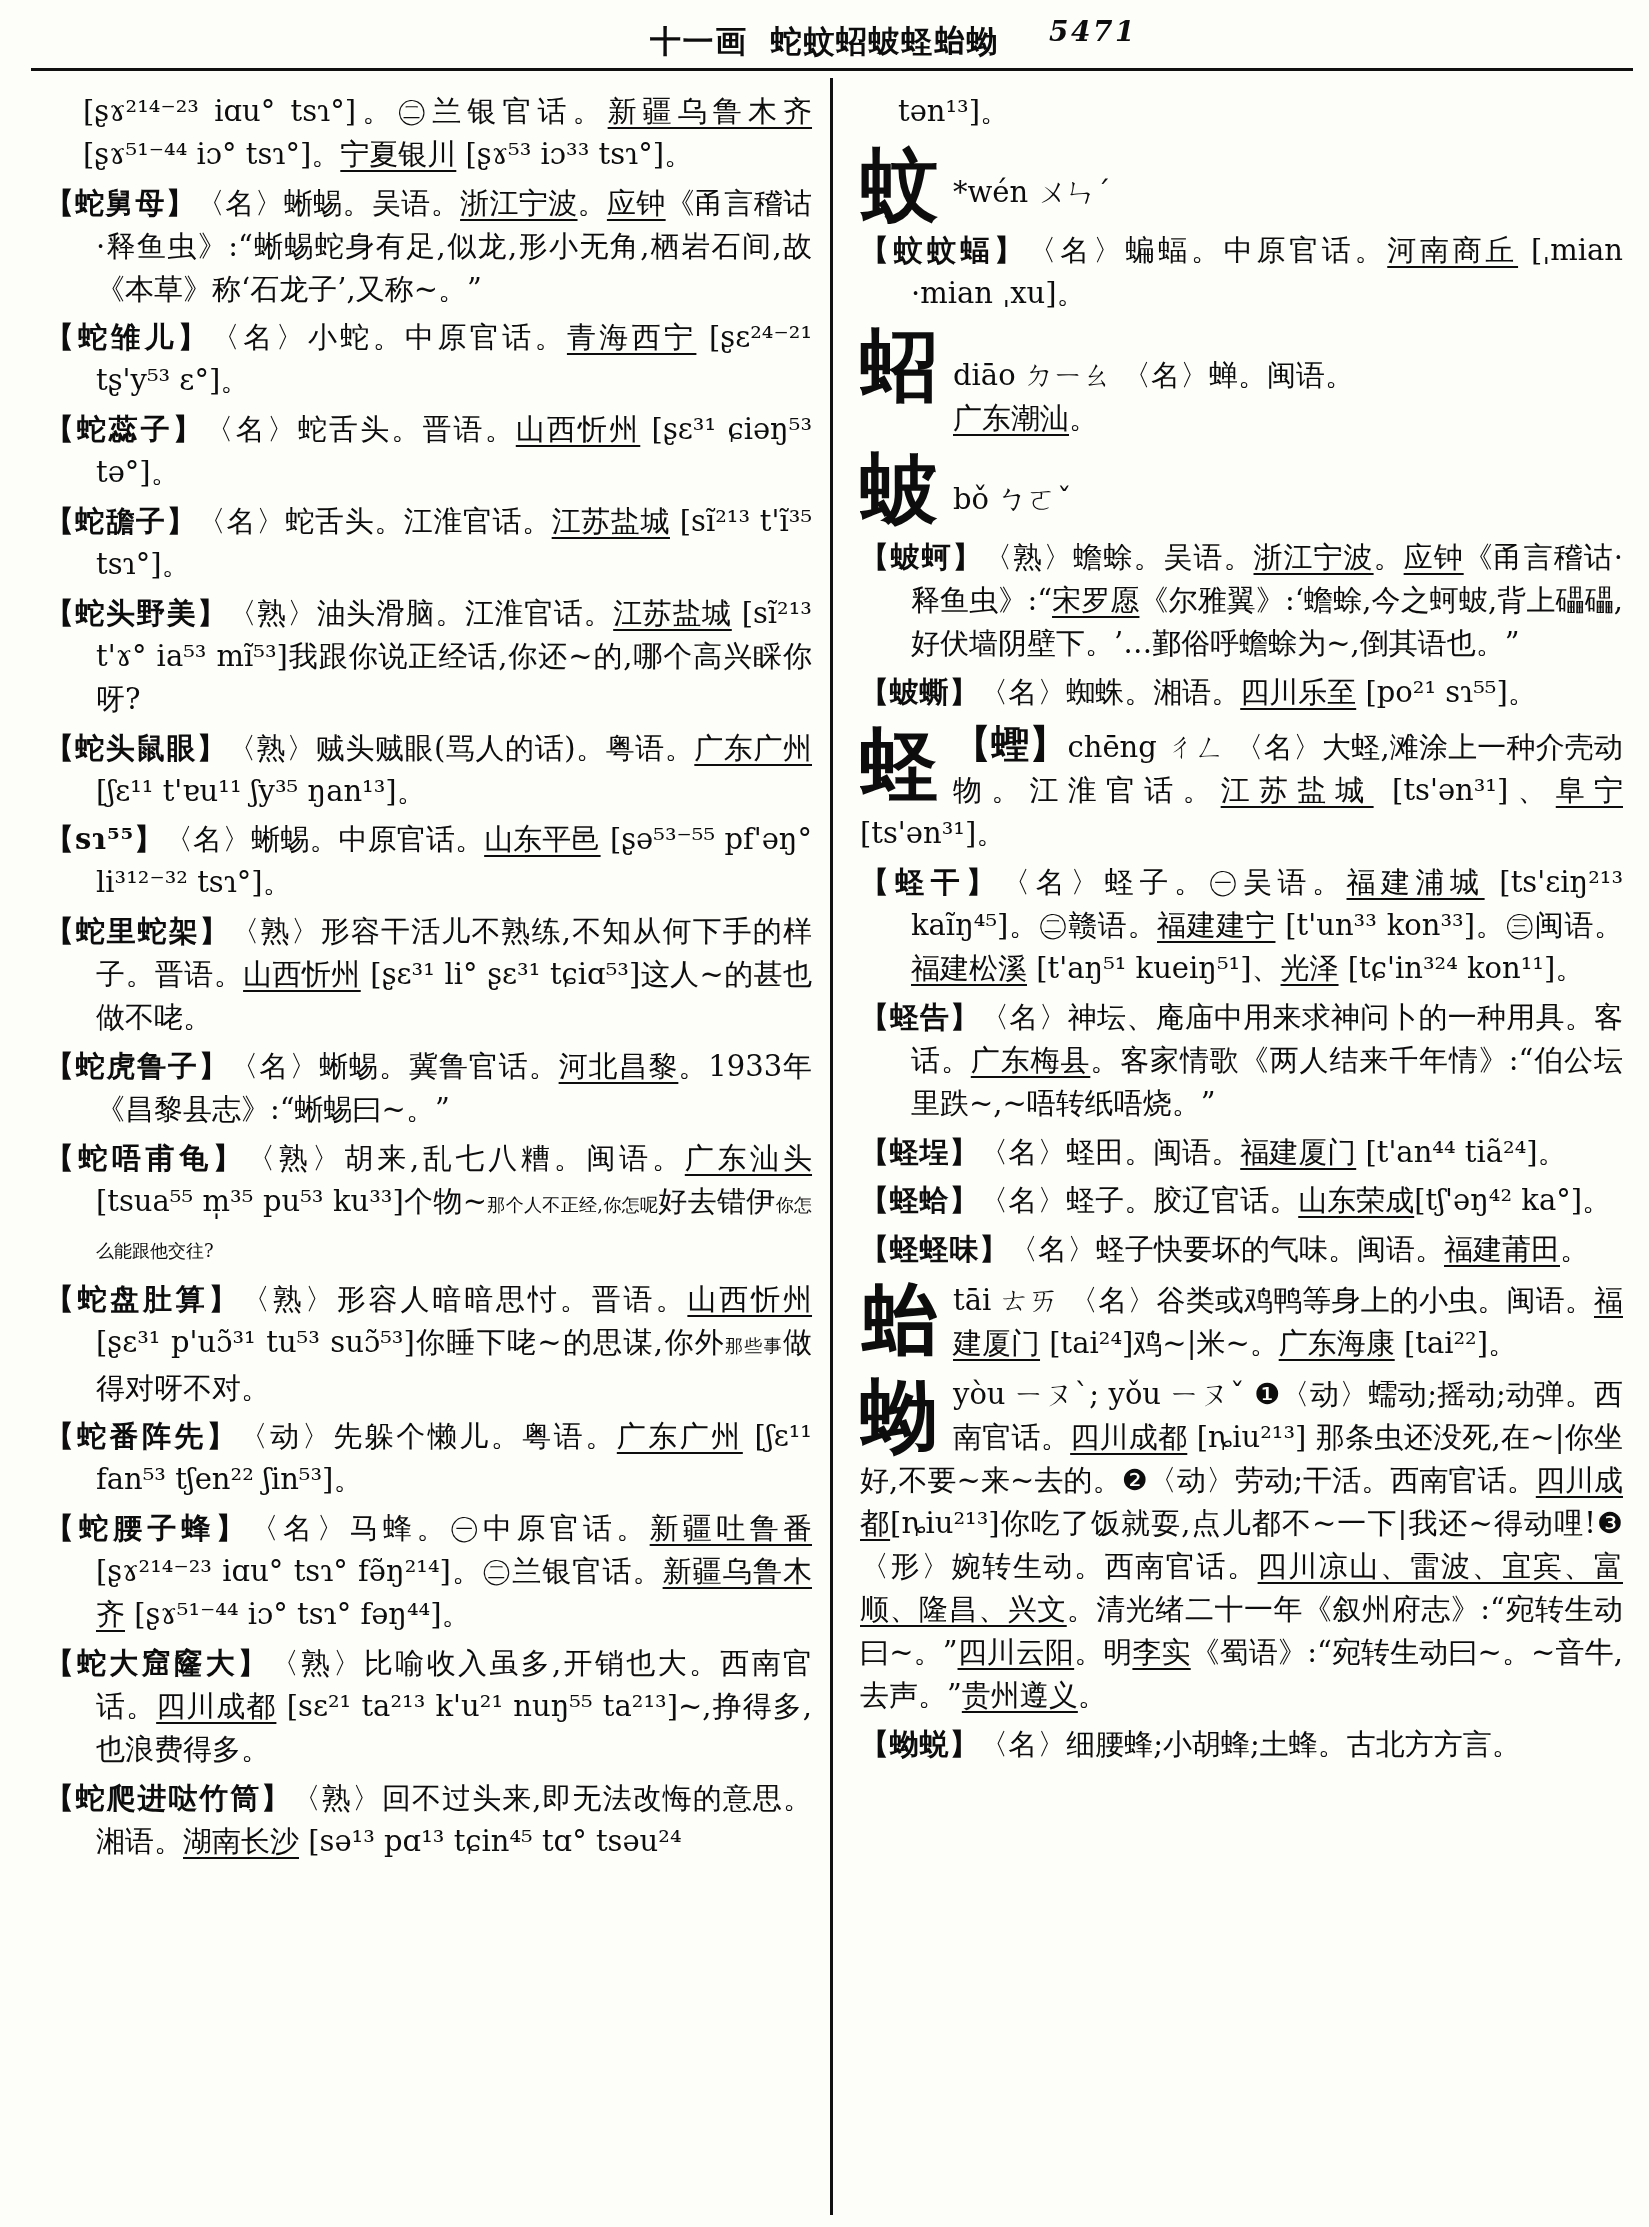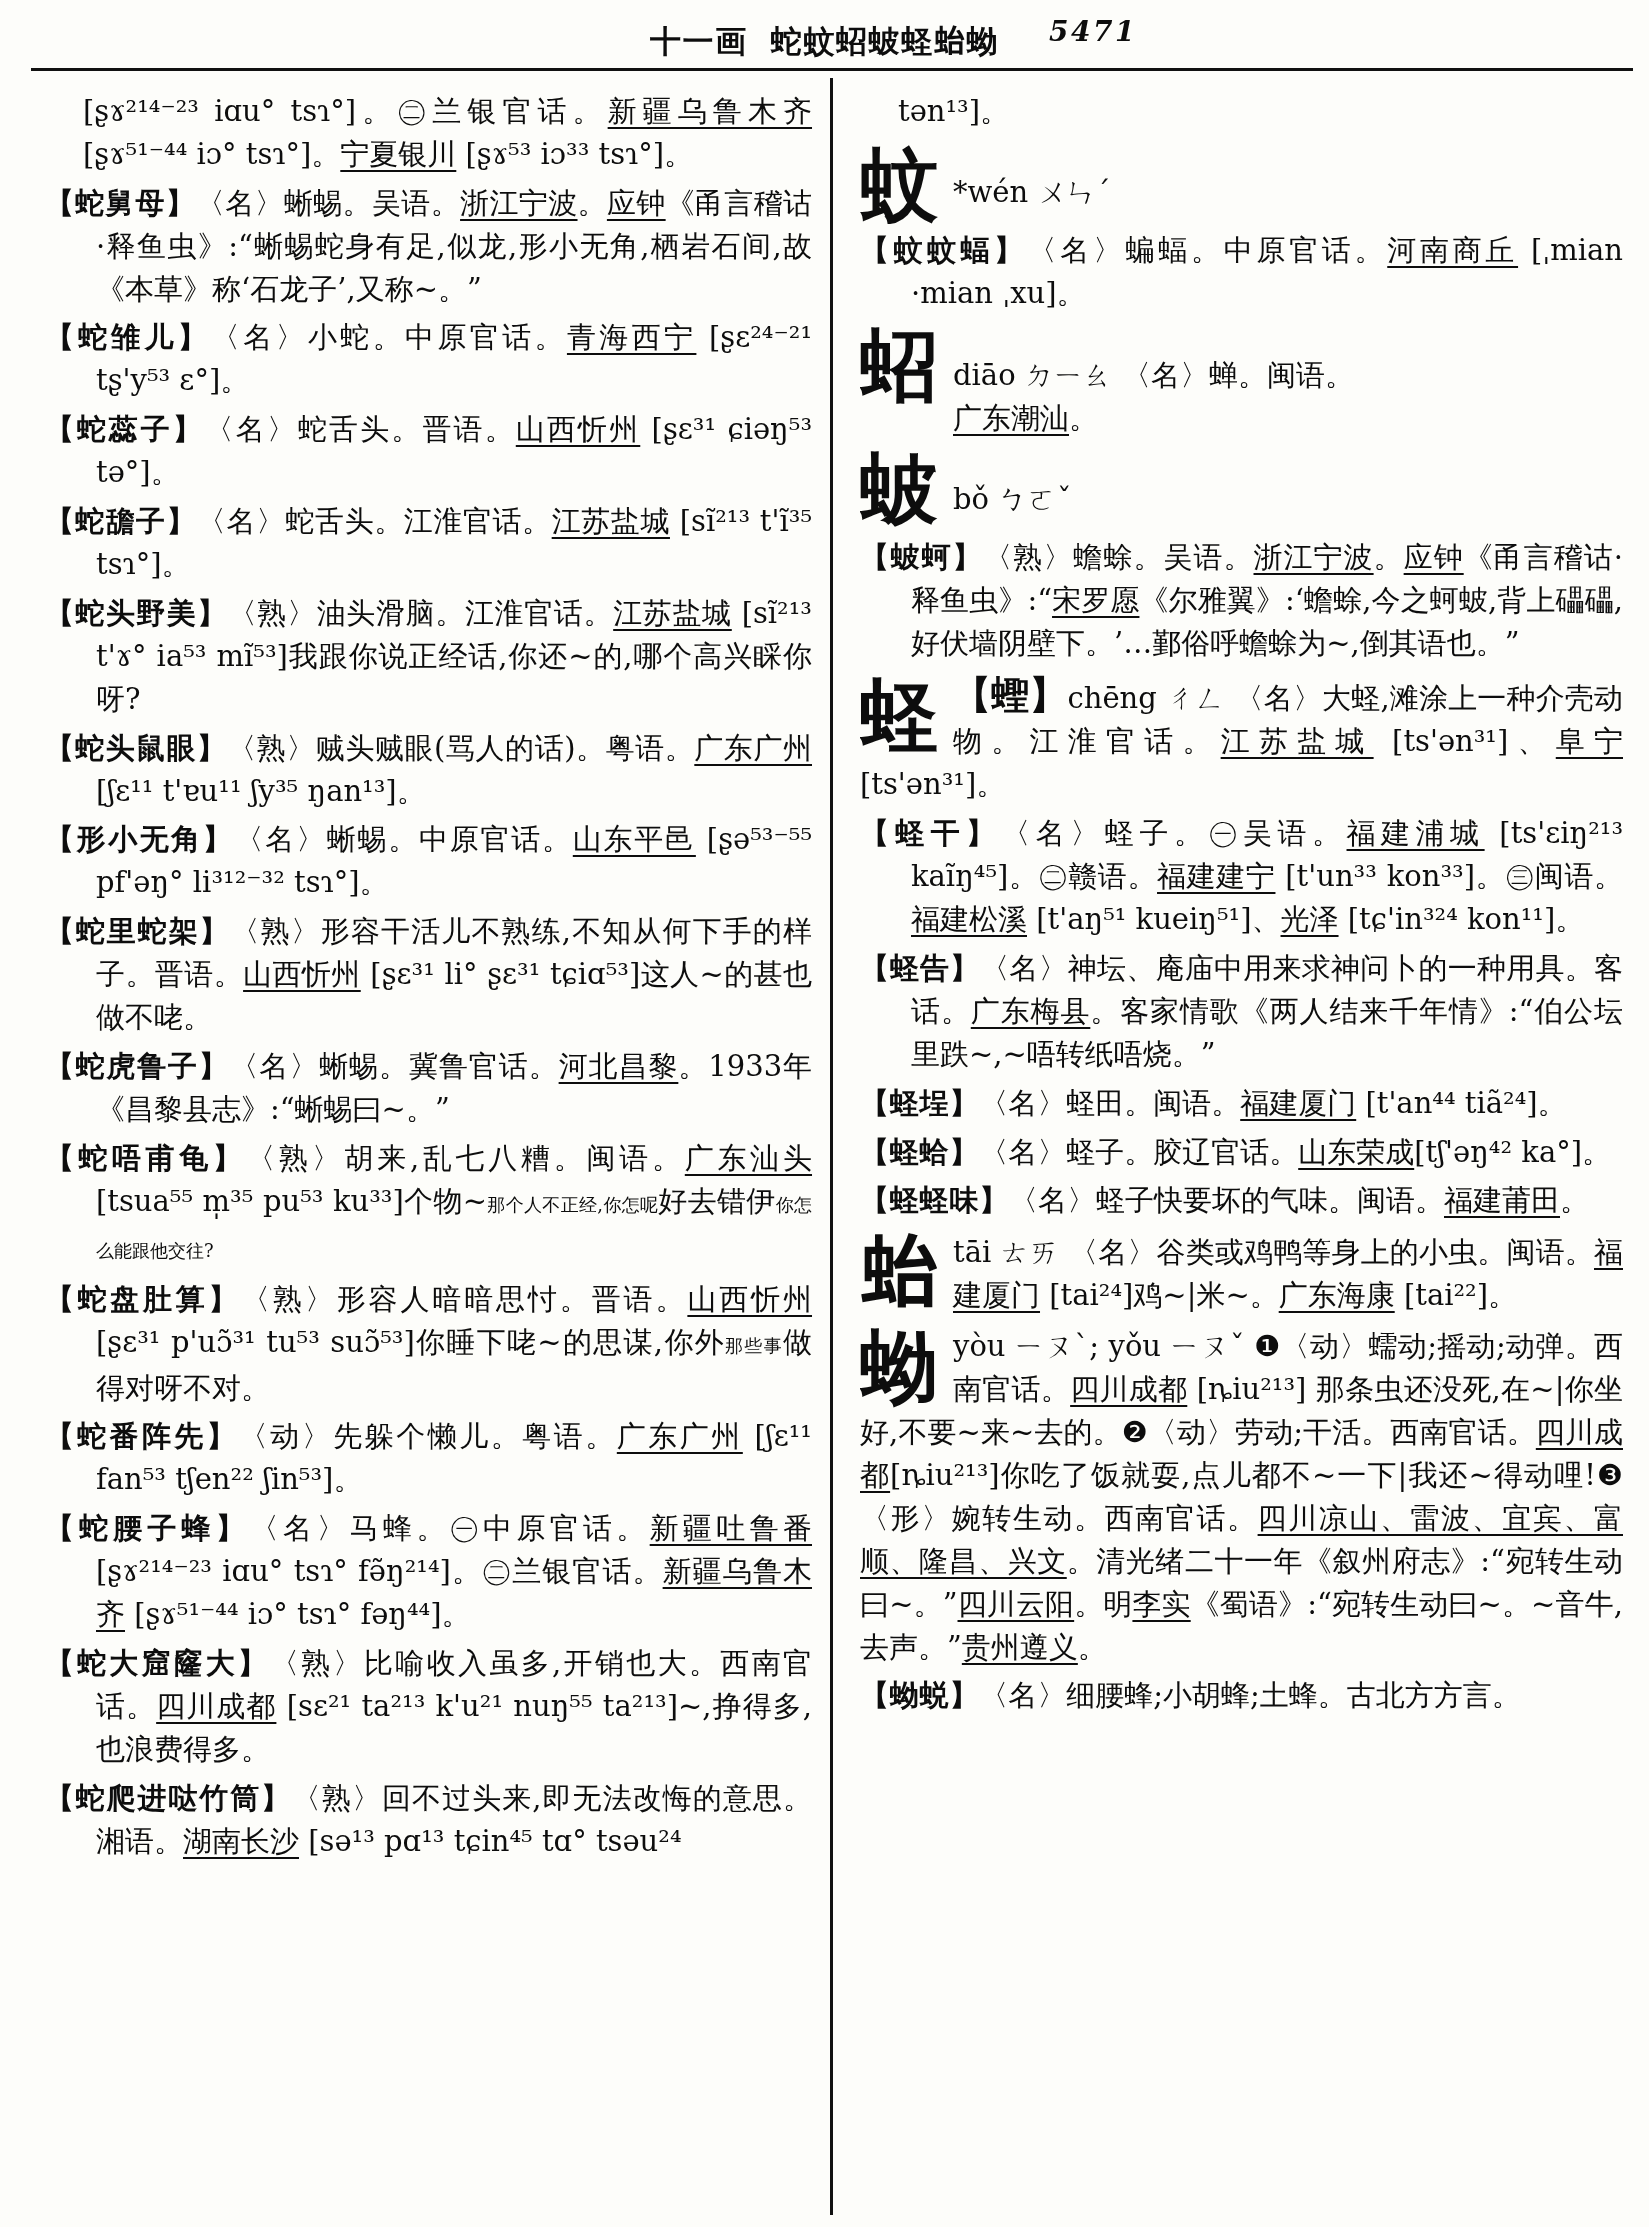--- a/index.html
+++ b/index.html
@@ -38,21 +38,21 @@
   <div class="rule"></div>
   <div class="divider"></div>
   <div class="col col-left">
       <p class="cont"><span>[ʂɤ²¹⁴⁻²³ iɑu° tsɿ°]。㊁兰银官话。</span><span class="u">新疆乌鲁木齐</span><span> [ʂɤ⁵¹⁻⁴⁴ iɔ° tsɿ°]。</span><span class="u">宁夏银川</span><span> [ʂɤ⁵³ iɔ³³ tsɿ°]。</span></p>
       <p class="entry"><span class="hw">【蛇舅母】</span><span>〈名〉蜥蜴。吴语。</span><span class="u">浙江宁波</span><span>。</span><span class="u">应钟</span><span>《甬言稽诂·释鱼虫》:“蜥蜴蛇身有足,似龙,形小无角,栖岩石间,故《本草》称‘石龙子’,又称~。”</span></p>
       <p class="entry"><span class="hw">【蛇雏儿】</span><span>〈名〉小蛇。中原官话。</span><span class="u">青海西宁</span><span> [ʂɛ²⁴⁻²¹ tʂ'y⁵³ ɛ°]。</span></p>
       <p class="entry"><span class="hw">【蛇蕊子】</span><span>〈名〉蛇舌头。晋语。</span><span class="u">山西忻州</span><span> [ʂɛ³¹ ɕiəŋ⁵³ tə°]。</span></p>
       <p class="entry"><span class="hw">【蛇舚子】</span><span>〈名〉蛇舌头。江淮官话。</span><span class="u">江苏盐城</span><span> [sĩ²¹³ t'ĩ³⁵ tsɿ°]。</span></p>
       <p class="entry"><span class="hw">【蛇头野美】</span><span>〈熟〉油头滑脑。江淮官话。</span><span class="u">江苏盐城</span><span> [sĩ²¹³ t'ɤ° ia⁵³ mĩ⁵³]我跟你说正经话,你还~的,哪个高兴睬你呀?</span></p>
       <p class="entry"><span class="hw">【蛇头鼠眼】</span><span>〈熟〉贼头贼眼(骂人的话)。粤语。</span><span class="u">广东广州</span><span> [ʃɛ¹¹ t'ɐu¹¹ ʃy³⁵ ŋan¹³]。</span></p>
-      <p class="entry"><span class="hw">【形小无角】</span><span>〈名〉蜥蜴。中原官话。</span><span class="u">山东平邑</span><span> [ʂə⁵³⁻⁵⁵ pf'əŋ° li³¹²⁻³² tsɿ°]。</span></p>
+      <p class="entry"><span class="hw">【sɿ⁵⁵】</span><span>〈名〉蜥蜴。中原官话。</span><span class="u">山东平邑</span><span> [ʂə⁵³⁻⁵⁵ pf'əŋ° li³¹²⁻³² tsɿ°]。</span></p>
       <p class="entry"><span class="hw">【蛇里蛇架】</span><span>〈熟〉形容干活儿不熟练,不知从何下手的样子。晋语。</span><span class="u">山西忻州</span><span> [ʂɛ³¹ li° ʂɛ³¹ tɕiɑ⁵³]这人~的甚也做不咾。</span></p>
       <p class="entry"><span class="hw">【蛇虎鲁子】</span><span>〈名〉蜥蜴。冀鲁官话。</span><span class="u">河北昌黎</span><span>。1933年《昌黎县志》:“蜥蜴曰~。”</span></p>
       <p class="entry"><span class="hw">【蛇唔甫龟】</span><span>〈熟〉胡来,乱七八糟。闽语。</span><span class="u">广东汕头</span><span> [tsua⁵⁵ m̩³⁵ pu⁵³ ku³³]个物~</span><span class="sm">那个人不正经,你怎呢</span><span>好去错伊</span><span class="sm">你怎么能跟他交往?</span></p>
       <p class="entry"><span class="hw">【蛇盘肚算】</span><span>〈熟〉形容人暗暗思忖。晋语。</span><span class="u">山西忻州</span><span> [ʂɛ³¹ p'uɔ̃³¹ tu⁵³ suɔ̃⁵³]你睡下咾~的思谋,你外</span><span class="sm">那些事</span><span>做得对呀不对。</span></p>
       <p class="entry"><span class="hw">【蛇番阵先】</span><span>〈动〉先躲个懒儿。粤语。</span><span class="u">广东广州</span><span> [ʃɛ¹¹ fan⁵³ tʃen²² ʃin⁵³]。</span></p>
       <p class="entry"><span class="hw">【蛇腰子蜂】</span><span>〈名〉马蜂。㊀中原官话。</span><span class="u">新疆吐鲁番</span><span> [ʂɤ²¹⁴⁻²³ iɑu° tsɿ° fə̃ŋ²¹⁴]。㊁兰银官话。</span><span class="u">新疆乌鲁木齐</span><span> [ʂɤ⁵¹⁻⁴⁴ iɔ° tsɿ° fəŋ⁴⁴]。</span></p>
       <p class="entry"><span class="hw">【蛇大窟窿大】</span><span>〈熟〉比喻收入虽多,开销也大。西南官话。</span><span class="u">四川成都</span><span> [sɛ²¹ ta²¹³ k'u²¹ nuŋ⁵⁵ ta²¹³]~,挣得多,也浪费得多。</span></p>
       <p class="entry"><span class="hw">【蛇爬进哒竹筒】</span><span>〈熟〉回不过头来,即无法改悔的意思。湘语。</span><span class="u">湖南长沙</span><span> [sə¹³ pɑ¹³ tɕin⁴⁵ tɑ° tsəu²⁴</span></p>
     </div>
   <div class="col col-right">
@@ -61,20 +61,21 @@
         <span class="big">蚊</span>
         <span class="padtop">*wén ㄨㄣˊ</span>
       </p>
       <p class="entry"><span class="hw">【蚊蚊蝠】</span><span>〈名〉蝙蝠。中原官话。</span><span class="u">河南商丘</span><span> [ˌmian ·mian ˌxu]。</span></p>
       <p class="head"><span class="big">蛁</span><span class="padtop">diāo ㄉㄧㄠ 〈名〉蝉。闽语。</span><span class="u">广东潮汕</span><span>。</span></p>
       <p class="head">
         <span class="big">蚾</span>
         <span class="padtop">bǒ ㄅㄛˇ</span>
       </p>
       <p class="entry"><span class="hw">【蚾蚵】</span><span>〈熟〉蟾蜍。吴语。</span><span class="u">浙江宁波</span><span>。</span><span class="u">应钟</span><span>《甬言稽诂·释鱼虫》:“</span><span class="u">宋罗愿</span><span>《尔雅翼》:‘蟾蜍,今之蚵蚾,背上礧礧,好伏墙阴壁下。’…鄞俗呼蟾蜍为~,倒其语也。”</span></p>
+      <p class="entry"><span class="hw">【蚾蟖】</span><span>〈名〉蜘蛛。湘语。</span><span class="u">四川乐至</span><span> [po²¹ sɿ⁵⁵]。</span></p>
       <p class="head"><span class="big">蛏</span><span class="trad">【蟶】</span><span>chēng ㄔㄥ 〈名〉大蛏,滩涂上一种介壳动物。江淮官话。</span><span class="u">江苏盐城</span><span> [ts'ən³¹]、</span><span class="u">阜宁</span><span>[ts'ən³¹]。</span></p>
       <p class="entry"><span class="hw">【蛏干】</span><span>〈名〉蛏子。㊀吴语。</span><span class="u">福建浦城</span><span> [ts'ɛiŋ²¹³ kaĩŋ⁴⁵]。㊁赣语。</span><span class="u">福建建宁</span><span> [t'un³³ kon³³]。㊂闽语。</span><span class="u">福建松溪</span><span> [t'aŋ⁵¹ kueiŋ⁵¹]、</span><span class="u">光泽</span><span> [tɕ'in³²⁴ kon¹¹]。</span></p>
       <p class="entry"><span class="hw">【蛏告】</span><span>〈名〉神坛、庵庙中用来求神问卜的一种用具。客话。</span><span class="u">广东梅县</span><span>。客家情歌《两人结来千年情》:“伯公坛里跌~,~唔转纸唔烧。”</span></p>
       <p class="entry"><span class="hw">【蛏埕】</span><span>〈名〉蛏田。闽语。</span><span class="u">福建厦门</span><span> [t'an⁴⁴ tiã²⁴]。</span></p>
       <p class="entry"><span class="hw">【蛏蛤】</span><span>〈名〉蛏子。胶辽官话。</span><span class="u">山东荣成</span><span>[tʃ'əŋ⁴² ka°]。</span></p>
       <p class="entry"><span class="hw">【蛏蛏味】</span><span>〈名〉蛏子快要坏的气味。闽语。</span><span class="u">福建莆田</span><span>。</span></p>
       <p class="head"><span class="big">𧉟</span><span>tāi ㄊㄞ 〈名〉谷类或鸡鸭等身上的小虫。闽语。</span><span class="u">福建厦门</span><span> [tai²⁴]鸡~|米~。</span><span class="u">广东海康</span><span> [tai²²]。</span></p>
       <p class="head"><span class="big">蚴</span><span>yòu ㄧㄡˋ; yǒu ㄧㄡˇ ❶〈动〉蠕动;摇动;动弹。西南官话。</span><span class="u">四川成都</span><span> [ȵiu²¹³] 那条虫还没死,在~|你坐好,不要~来~去的。❷〈动〉劳动;干活。西南官话。</span><span class="u">四川成都</span><span>[ȵiu²¹³]你吃了饭就耍,点儿都不~一下|我还~得动哩!❸〈形〉婉转生动。西南官话。</span><span class="u">四川凉山、雷波、宜宾、富顺、隆昌、兴文</span><span>。清光绪二十一年《叙州府志》:“宛转生动曰~。”</span><span class="u">四川云阳</span><span>。明</span><span class="u">李实</span><span>《蜀语》:“宛转生动曰~。~音牛,去声。”</span><span class="u">贵州遵义</span><span>。</span></p>
       <p class="entry"><span class="hw">【蚴蜕】</span><span>〈名〉细腰蜂;小胡蜂;土蜂。古北方方言。</span></p>
     </div>

